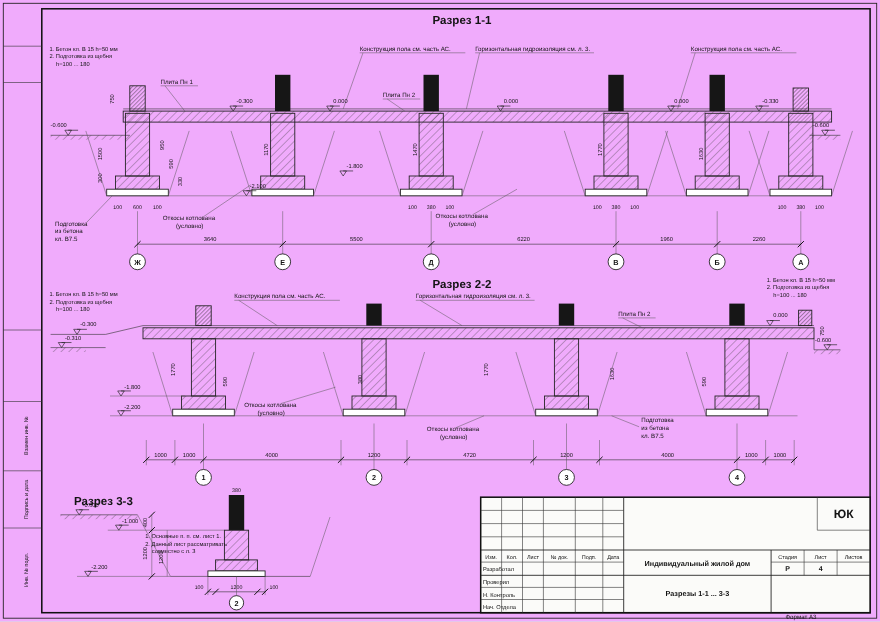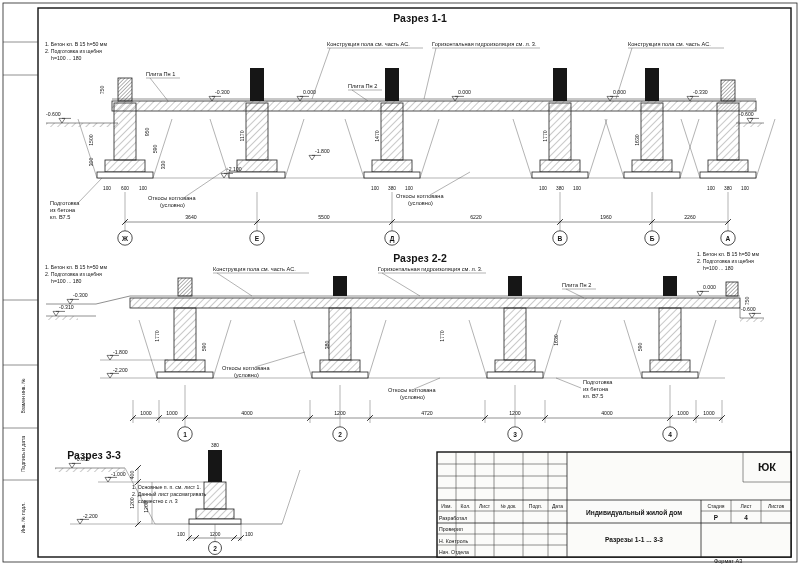--- a/index.html
+++ b/index.html
@@ -1,16 +1,16 @@
 <!DOCTYPE html>
 <html><head>
 <meta charset="utf-8">
 <style>
   html,body{margin:0;padding:0;background:#ddd;}
-  .sheet{position:relative;width:800px;height:565px;background:#ffffff;overflow:hidden;text-align:center;}
+  .sheet{position:relative;width:800px;height:565px;background:#f0abfc;overflow:hidden;text-align:center;}
   .sheet > svg{position:absolute;left:0;top:0;}
   svg text{font-family:"Liberation Sans",sans-serif;fill:#141414;}
   .h{font-size:10.5px;font-weight:bold;}
   .cap{font-size:5.6px;}
   .dim{font-size:5.2px;}
   .sm{font-size:4.8px;}
   .axl{font-size:6.6px;font-weight:bold;text-anchor:middle;}
   .mid{text-anchor:middle;}
   .tb{font-size:5.2px;}
   .tbs{font-size:5px;text-anchor:middle;}

